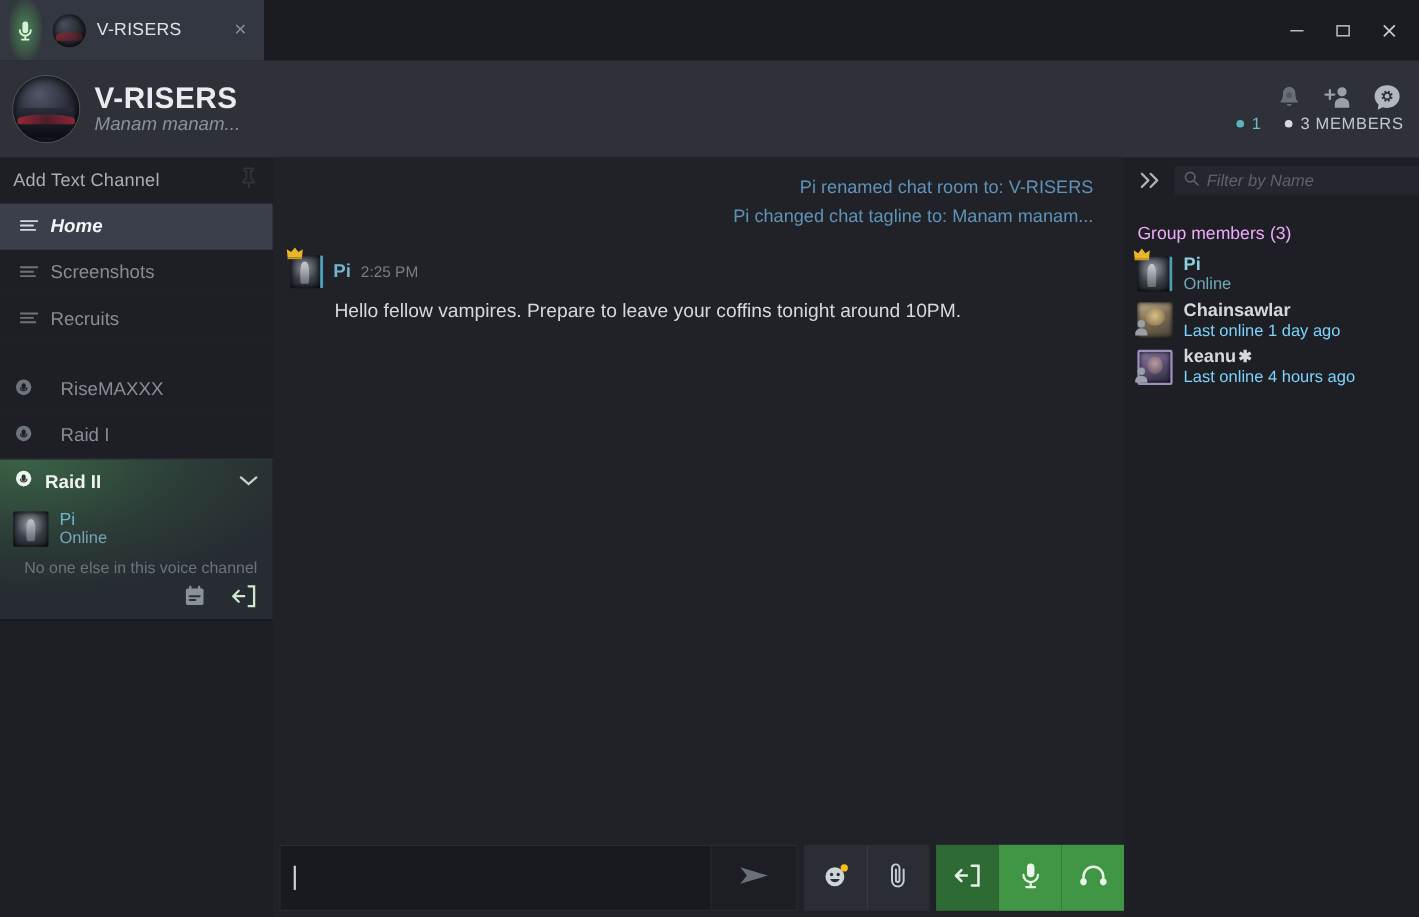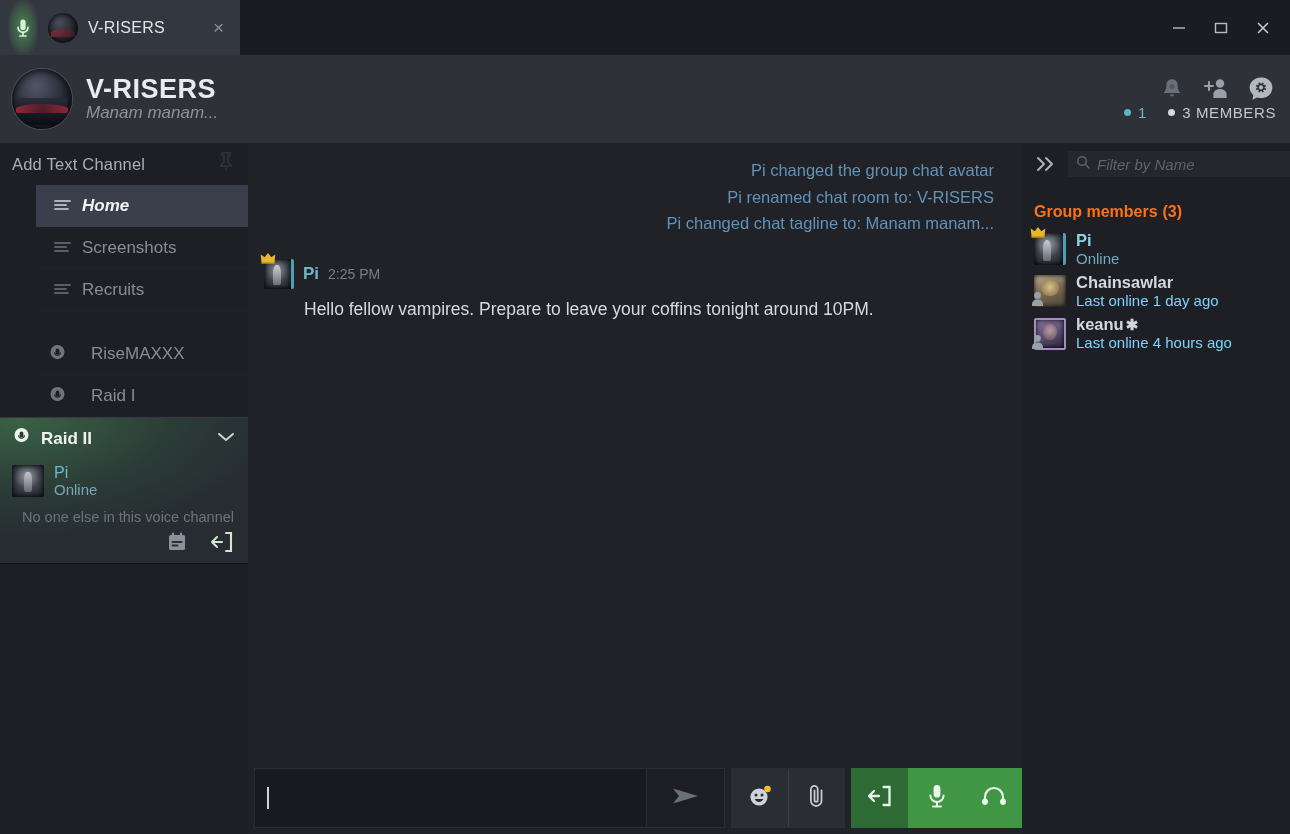--- a/index.html
+++ b/index.html
@@ -83,21 +83,21 @@
 
   
   .sidebar { width: 248px; flex: 0 0 248px; background: #1e1f25; display: flex; flex-direction: column; }
   .sec-head {
     height: 42px; display: flex; align-items: center; padding: 0 12px;
     color: #a9aeb4; font-size: 16.5px; letter-spacing: .2px; cursor: pointer;
   }
   .sec-head .pin { margin-left: auto; opacity: .42; }
   .chan {
     height: 42px; display: flex; align-items: center; gap: 11px; padding: 0 12px 0 18px;
-    color: #878d94; font-size: 17px; cursor: pointer; border-bottom: 1px solid #212229; margin-left: 36px;
+    color: #878d94; font-size: 17px; cursor: pointer; border-bottom: 1px solid #212229;
   }
   .chan .ic { opacity: .85; display: flex; }
   .chan.active { background: #3a3f4b; color: #f2f5f7; font-weight: bold; font-style: italic; border-bottom: none; }
   .chan.voice { padding-left: 12px; gap: 24px; }
   .spacer { height: 22px; }
 
   
   .vcard {
     background:
       radial-gradient(ellipse 150% 120% at 8% 0%, rgba(86,175,96,0.42) 0%, rgba(70,150,85,0.16) 42%, rgba(60,120,75,0.03) 70%),
@@ -172,21 +172,21 @@
   .collapse { cursor: pointer; color: #aeb3b9; display: flex; }
   .filterwrap {
     flex: 1; height: 26px; background: #26272e; display: flex; align-items: center; gap: 7px; padding: 0 8px;
   }
   .filterwrap input {
     flex: 1; background: transparent; border: none; outline: none;
     color: #c6cace; font-size: 15px; font-style: italic;
   }
   .filterwrap input::placeholder { color: #5d636b; font-style: italic; }
   .rp-title { padding: 16px 12px 6px; color: #d9dde1; font-size: 17.5px; font-weight: bold; }
-  .rp-title span { color: #f97316; font-weight: bold; font-size: 16px; }
+  .rp-title span { color: #f0abfc; font-weight: normal; font-size: 16px; }
   .member { display: flex; align-items: center; gap: 10px; padding: 3px 12px; cursor: pointer; }
   .m-av { width: 32px; height: 32px; flex: 0 0 32px; position: relative; border-radius: 2px; overflow: visible; }
   .m-av .pic { position: absolute; inset: 0; border-radius: 2px; box-shadow: inset 0 0 5px #000; }
   .m-av.pi .pic { background: radial-gradient(circle at 48% 36%, #9ba0a8 0%, #3d4149 50%, #15171c 100%); border-right: 3px solid #4d9fb5; }
   .m-av.pi .pic::after { content:""; position:absolute; left:32%; top:20%; width:28%; height:66%;
     background: linear-gradient(180deg,#d2d5da,#6f747c); border-radius:42% 42% 18% 18%; opacity:.85; }
   .m-av.chain .pic { background: linear-gradient(160deg, #c3b393 0%, #7d6d55 45%, #4a443a 100%); }
   .m-av.chain .pic::after { content:""; position:absolute; left:22%; top:14%; width:56%; height:52%;
     background: radial-gradient(circle at 50% 45%, #e0c98f 0%, #9c8558 70%); border-radius: 50%; opacity:.9; }
   .m-av.keanu .pic { background: linear-gradient(160deg, #8c7aa8 0%, #5c4f72 50%, #2e2a3c 100%); border: 2px solid #a08fc0; }
@@ -385,21 +385,20 @@
                 <path d="M12 11H3M7 6l-5 5 5 5" stroke="#cfe6cf" stroke-width="2.1" fill="none" stroke-linecap="round" stroke-linejoin="round"></path>
                 <path d="M16 2h5v18h-5" stroke="#cfe6cf" stroke-width="2.1" fill="none" stroke-linecap="round"></path>
               </svg>
           </span>
         </div>
       </div>
     </div>
 
     <div class="chatcol">
       <div class="messages">
-        <div class="sysmsg">Pi changed the group chat avatar</div>
         <div class="sysmsg">Pi renamed chat room to: V-RISERS</div>
         <div class="sysmsg">Pi changed chat tagline to: Manam manam...</div>
 
         <div class="msg">
           <div class="msg-head">
             <span class="msg-av">
               <span class="crown">
                 <svg width="16" height="12" viewBox="0 0 16 12">
                     <path d="M1.5 10.2L0.7 2.6l4 2.6L8 0.9l3.3 4.3 4-2.6-0.8 7.6z" fill="#e7b62a"></path>
                     <rect x="1.4" y="10" width="13.2" height="1.7" fill="#c79a18"></rect>

